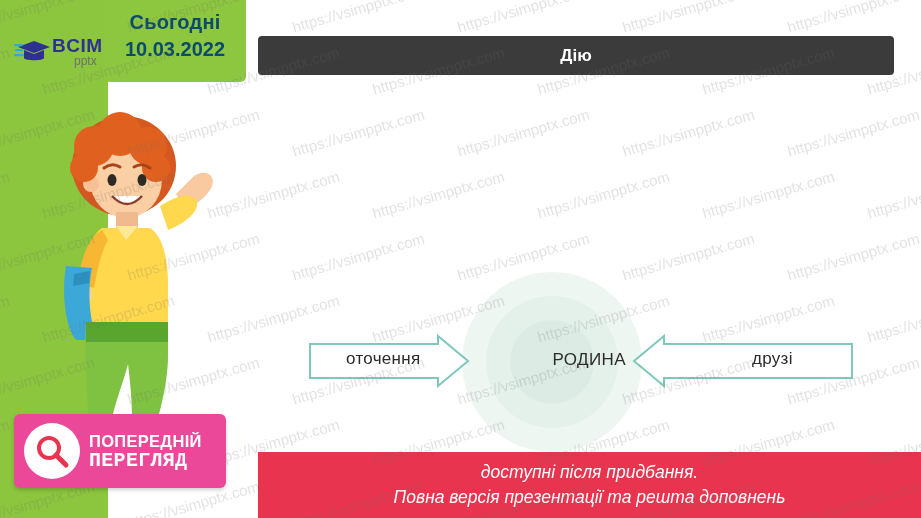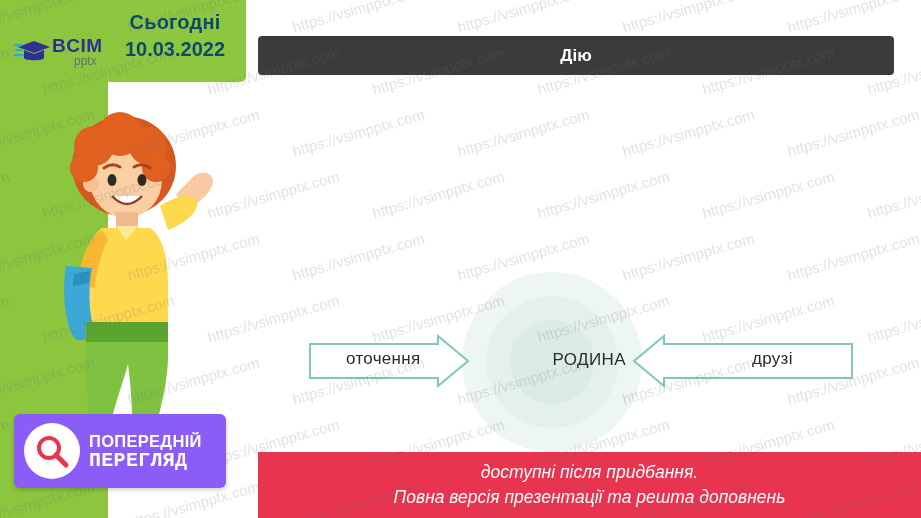--- a/index.html
+++ b/index.html
@@ -226,21 +226,21 @@
     line-height: 25px;
     text-align: center;
   }
   
   .preview-stamp {
     position: absolute;
     left: 14px;
     top: 414px;
     width: 212px;
     height: 74px;
-    background: #8b5cf6;
+    background: #ec4899;
     border-radius: 6px;
     display: flex;
     align-items: center;
     z-index: 9;
     box-shadow: 0 2px 4px rgba(0,0,0,.2);
   }
   .stamp-circle {
     width: 56px;
     height: 56px;
     border-radius: 50%;

